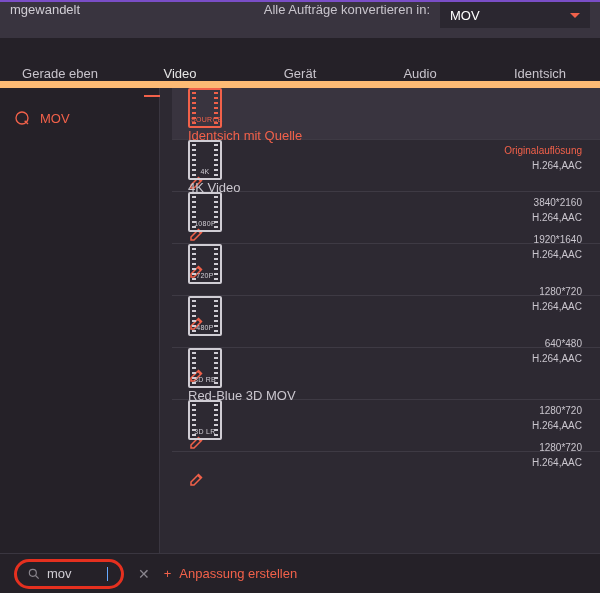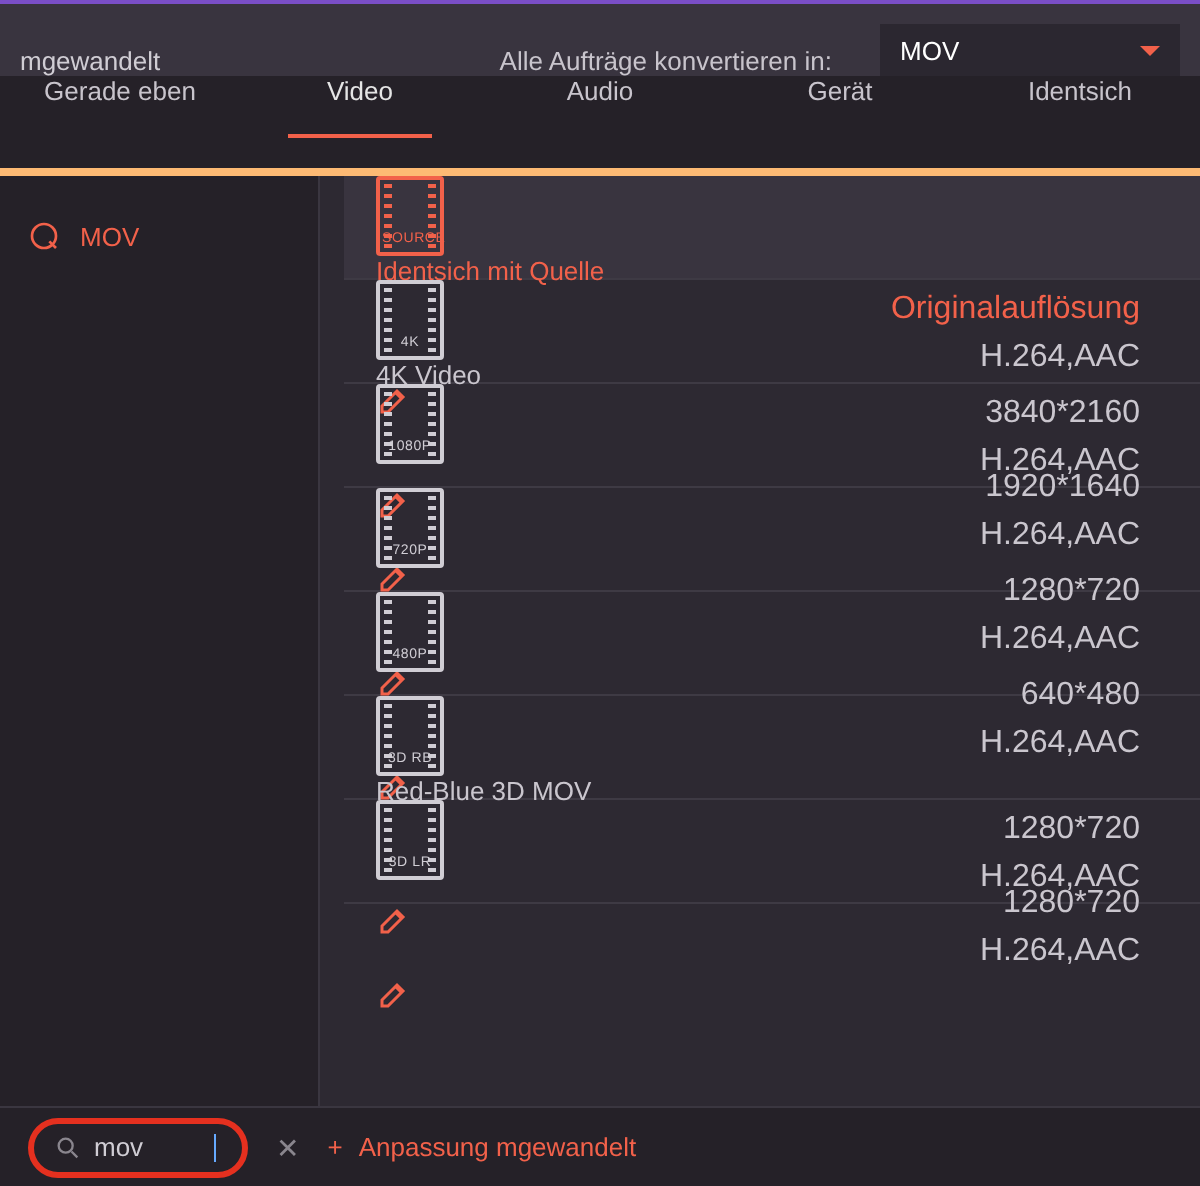--- a/index.html
+++ b/index.html
@@ -1,23 +1,23 @@
 <!DOCTYPE html>
 <html><head>
 <meta charset="utf-8">
 <style>
   * { margin:0; padding:0; box-sizing:border-box; font-family:-apple-system,Arial,sans-serif; }
   body { background:#252128; color:#b8b4bc; width:600px; height:593px; overflow:hidden; font-size:13px; }
-  .topbar { height:38px; background:#39343f; border-top:2px solid #7a4ec7; display:flex; align-items:flex-end; padding:0 10px; }
+  .topbar { height:38px; background:#39343f; border-top:2px solid #7a4ec7; display:flex; align-items:flex-start; padding:0 10px; }
   .topbar .left-txt { flex:0 0 auto; color:#d0cdd4; }
   .topbar .spacer { flex:1; }
-  .topbar .convlbl { margin-right:24px; color:#c8c4cc; }
+  .topbar .convlbl { margin-right:10px; color:#c8c4cc; }
   .convsel { width:150px; height:26px; background:#2b2730; color:#fff; border:none; padding:0 10px; display:flex; align-items:center; justify-content:space-between; cursor:pointer; }
   .convsel .caret { width:0; height:0; border-left:5px solid transparent; border-right:5px solid transparent; border-top:5px solid #f2614a; }
-  .tabs { height:50px; display:flex; align-items:flex-start; border-bottom:4px solid #fdba74; }
+  .tabs { height:50px; display:flex; align-items:flex-end; border-bottom:7px solid #fdba74; }
   .tab { flex:1; text-align:center; color:#c8c4cc; cursor:pointer; font-size:13px; }
   .tab.active { color:#e5e5e5; position:relative; }
   .tab.active::after { content:""; position:absolute; left:20%; right:20%; bottom:-16px; height:2px; background:#f2614a; }
   .main { display:flex; height:465px; }
   .side { width:160px; background:#252128; border-right:1px solid #3a3640; padding-top:14px; }
   .side-item { display:flex; align-items:center; padding:8px 14px; color:#f2614a; cursor:pointer; gap:10px; }
   .side-item svg { width:16px; height:16px; }
   .list { flex:1; overflow:auto; background:#2d2932; position:relative; }
   .list-inner { position:absolute; left:12px; right:0; top:0; }
   .list::-webkit-scrollbar{width:8px;} .list::-webkit-scrollbar-thumb{background:#4a4650;}
@@ -26,21 +26,21 @@
   .row .ficon { width:34px; height:40px; margin-right:18px; position:relative; }
   .row .ficon .box { width:34px; height:40px; border:2px solid #d0cdd4; border-radius:2px; position:relative; }
   .row .ficon .box::before { content:""; position:absolute; left:2px; top:2px; width:4px; height:32px; background:repeating-linear-gradient(#d0cdd4 0,#d0cdd4 2px,transparent 2px,transparent 5px); }
   .row .ficon .box::after { content:""; position:absolute; right:2px; top:2px; width:4px; height:32px; background:repeating-linear-gradient(#d0cdd4 0,#d0cdd4 2px,transparent 2px,transparent 5px); }
   .row.selected .ficon .box { border-color:#f2614a; }
   .row.selected .ficon .box::before, .row.selected .ficon .box::after { background:repeating-linear-gradient(#f2614a 0,#f2614a 2px,transparent 2px,transparent 5px); }
   .row .ficon .tag { position:absolute; bottom:3px; left:3px; right:3px; height:10px; font-size:7px; line-height:10px; text-align:center; color:#d0cdd4; letter-spacing:0.3px; }
   .row.selected .ficon .tag { color:#f2614a; }
   .row .name { flex:1; color:#cac6ce; }
   .row.selected .name { color:#f2614a; }
-  .row .meta { text-align:right; color:#cac6ce; font-size:16px; line-height:1.5; margin-right:14px; }
+  .row .meta { text-align:right; color:#cac6ce; font-size:10px; line-height:1.5; margin-right:2px; }
   .row.selected .meta .res { color:#f2614a; }
   .row .edit { width:18px; height:18px; cursor:pointer; }
   .row .edit svg { stroke:#f2614a; }
   .bottom { height:40px; display:flex; align-items:center; padding:0 14px; background:#252128; border-top:1px solid #3a3640; }
   .searchwrap { display:flex; align-items:center; border:3px solid #e5301f; border-radius:18px; height:30px; padding:0 10px; width:110px; }
   .searchwrap svg { width:14px; height:14px; }
   .searchwrap input { background:transparent; border:none; color:#d0cdd4; width:60px; margin-left:6px; outline:none; font-size:13px; }
   .searchwrap .cursor { width:1px; height:14px; background:#66aaff; display:inline-block; }
   .clearbtn { margin:0 14px; color:#8a868e; cursor:pointer; font-size:14px; }
   .addbtn { color:#f2614a; display:flex; align-items:center; gap:8px; cursor:pointer; }
@@ -54,22 +54,22 @@
   <span class="convlbl">Alle Aufträge konvertieren in:</span>
   <div class="convsel">
     <span>MOV</span>
     <span class="caret"></span>
   </div>
 </div>
 
 <div class="tabs">
   <div class="tab">Gerade eben</div>
   <div class="tab active">Video</div>
+  <div class="tab">Gerät</div>
   <div class="tab">Audio</div>
-  <div class="tab">Gerät</div>
   <div class="tab">Identsich</div>
 </div>
 
 <div class="main">
   <div class="side">
     <div class="side-item">
       <svg viewBox="0 0 24 24">
           <circle cx="12" cy="12" r="9" fill="none" stroke="#f2614a" stroke-width="2"></circle>
           <path d="M16 16 L21 21" stroke="#f2614a" stroke-width="2"></path>
         </svg>
@@ -189,15 +189,15 @@
     <svg viewBox="0 0 24 24">
         <circle cx="10" cy="10" r="6" fill="none" stroke="#8a868e" stroke-width="2"></circle>
         <path d="M15 15 L20 20" stroke="#8a868e" stroke-width="2"></path>
       </svg>
     <input value="mov" style="">
       <span class="cursor"></span>
   </div>
   <span class="clearbtn">✕</span>
   <div class="addbtn">
     <span>+</span>
-    <span>Anpassung mgewandelt</span>
+    <span>Anpassung erstellen</span>
   </div>
 </div>
 
 </body></html>

